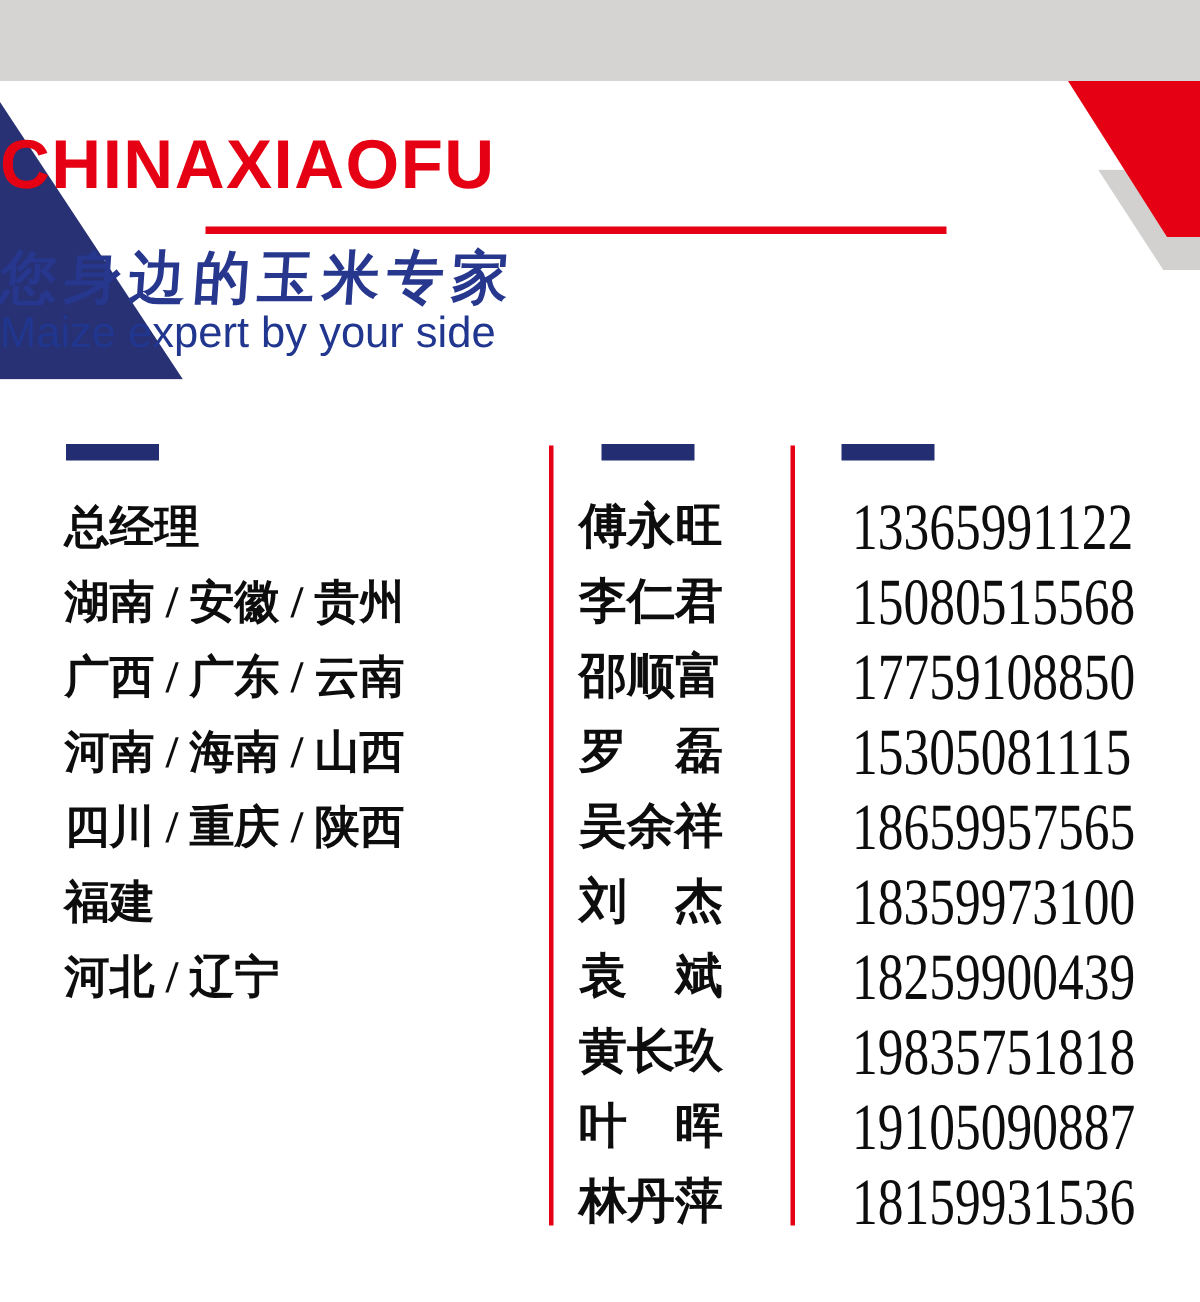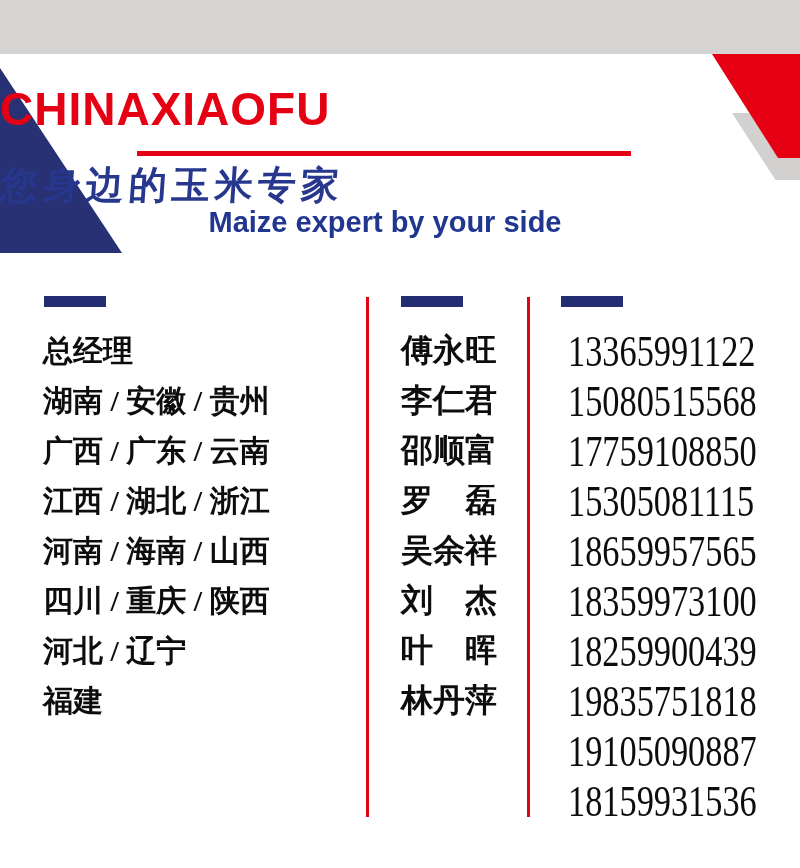--- a/index.html
+++ b/index.html
@@ -32,33 +32,33 @@
   .title-underline{position:absolute;left:137px;top:151px;width:494px;height:5px;background:#e60013;}
   .slogan-cn{
     position:absolute;left:0;top:164px;width:770px;margin:0;
     font-family:"DejaVu Serif","Liberation Serif",serif;
     font-weight:700;font-size:38px;line-height:1.1;letter-spacing:5px;
     color:#26378d;white-space:nowrap;transform:skewX(-4deg);
   }
   .slogan-en{
     position:absolute;left:0;top:208px;width:770px;margin:0;
     font-family:"Liberation Sans","DejaVu Sans",sans-serif;
-    font-weight:700;font-size:29px;line-height:1;letter-spacing:0px;
-    color:#21368f;white-space:nowrap;text-align:center;
+    font-weight:400;font-size:29px;line-height:1;letter-spacing:0px;
+    color:#21368f;white-space:nowrap;
   }
 
   
   .col-marker{position:absolute;top:296px;width:62px;height:11px;background:#232e72;}
   .marker-1{left:44px;} .marker-2{left:401px;} .marker-3{left:561px;}
   .divider{position:absolute;top:297px;width:3px;height:520px;background:#e60013;}
   .divider-1{left:366px;} .divider-2{left:527px;}
 
   .col{position:absolute;top:326px;display:flex;flex-direction:column;}
   .col-region{left:43px;width:320px;}
-  .col-name{left:401px;width:125px;justify-content:center;}
+  .col-name{left:386px;width:125px;justify-content:center;}
   .col-phone{left:568px;width:235px;}
   .cell{
     height:50px;display:flex;align-items:center;white-space:nowrap;color:#0d0d0d;
   }
   .cell.region{font-weight:700;font-size:30px;}
   .cell.name{font-weight:700;font-size:32px;}
   .cell.phone{
     font-weight:400;font-size:44px;
     transform:scaleX(0.78);transform-origin:left center;
   }
@@ -82,33 +82,34 @@
   <div class="col-marker marker-2"></div>
   <div class="col-marker marker-3"></div>
 
   <div class="divider divider-1"></div>
   <div class="divider divider-2"></div>
 
   <div class="col col-region" id="col-region">
       <div class="cell region">总经理</div>
       <div class="cell region">湖南 / 安徽 / 贵州</div>
       <div class="cell region">广西 / 广东 / 云南</div>
-      <div class="cell region">江西 / 湖北 / 浙江</div>
       <div class="cell region">河南 / 海南 / 山西</div>
       <div class="cell region">四川 / 重庆 / 陕西</div>
+      <div class="cell region">福建</div>
       <div class="cell region">河北 / 辽宁</div>
-      <div class="cell region">福建</div>
     </div>
   <div class="col col-name" id="col-name">
       <div class="cell name">傅永旺</div>
       <div class="cell name">李仁君</div>
       <div class="cell name">邵顺富</div>
       <div class="cell name">罗　磊</div>
       <div class="cell name">吴余祥</div>
       <div class="cell name">刘　杰</div>
+      <div class="cell name">袁　斌</div>
+      <div class="cell name">黄长玖</div>
       <div class="cell name">叶　晖</div>
       <div class="cell name">林丹萍</div>
     </div>
   <div class="col col-phone" id="col-phone">
       <div class="cell phone">13365991122</div>
       <div class="cell phone">15080515568</div>
       <div class="cell phone">17759108850</div>
       <div class="cell phone">15305081115</div>
       <div class="cell phone">18659957565</div>
       <div class="cell phone">18359973100</div>

